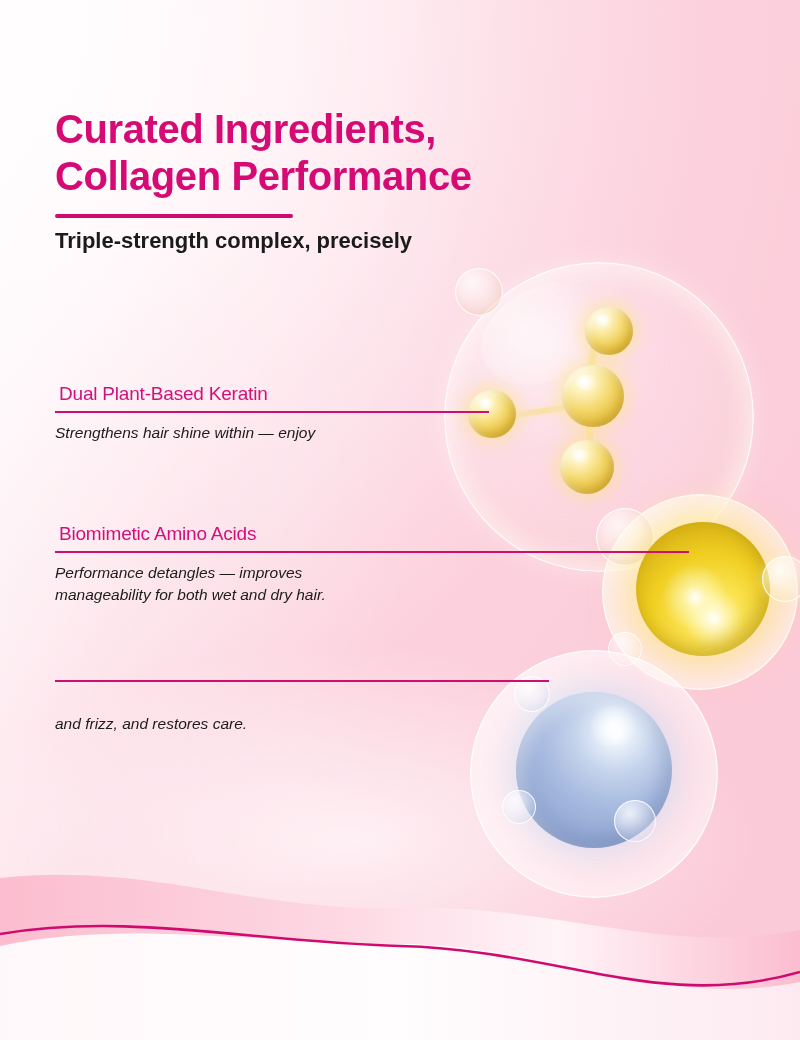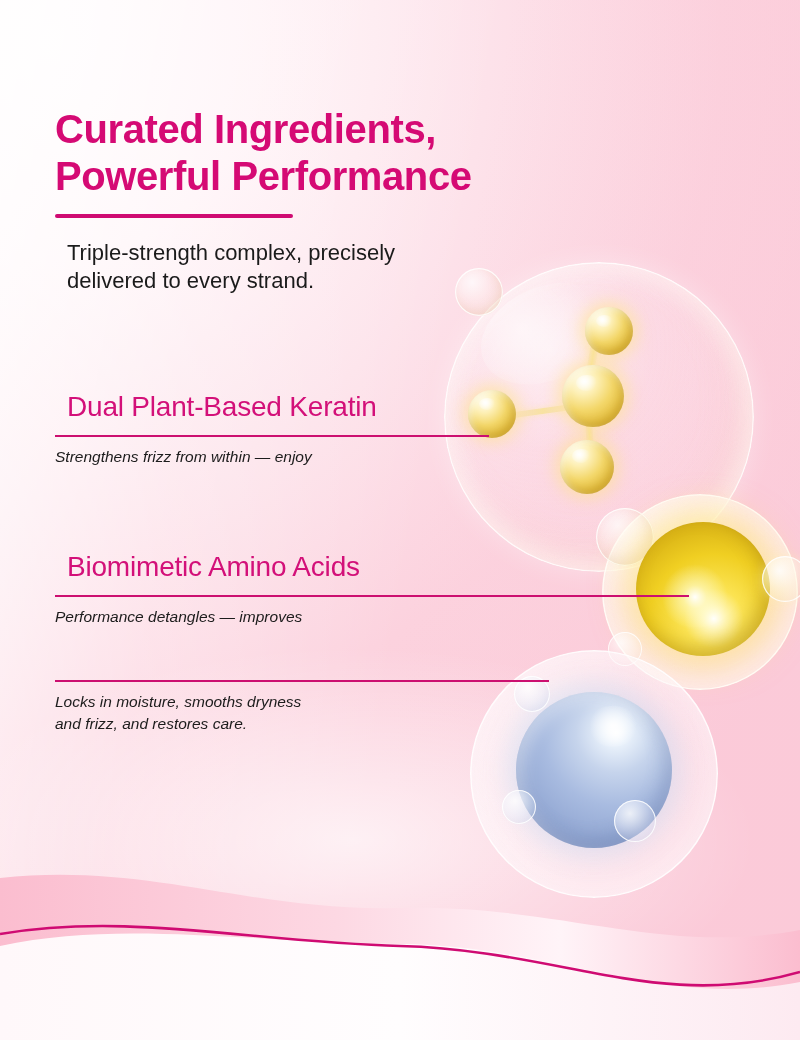--- a/index.html
+++ b/index.html
@@ -285,34 +285,34 @@
     height: 4px;
     background: #cf0b72;
     border-radius: 2px;
   }
 
   .subhead {
     position: absolute;
     left: 55px;
     top: 227px;
     width: 430px;
-    margin: 12px;
+    margin: 0;
     font-size: 22px;
     line-height: 1.26;
     color: #1b1b1b;
-    font-weight: normal;
+    font-weight: bold;
   }
 
   .feature {
     position: absolute;
     left: 55px;
   }
   .feature-title {
-    margin: 12px;
-    font-size: 28px;
+    margin: 4px;
+    font-size: 19px;
     line-height: 1.1;
     font-weight: normal;
     color: #d31079;
     letter-spacing: -0.2px;
     white-space: nowrap;
   }
   .feature-rule {
     height: 2px;
     background: #cc0f70;
     margin-top: 6px;
@@ -320,21 +320,21 @@
   .feature-desc {
     margin: 9px 0 0 0;
     font-size: 15.5px;
     line-height: 1.42;
     font-style: italic;
     color: #1c1c1c;
   }
 
   .f1 { top: 380px; }
   .f1 .feature-rule { width: 434px; }
-  .f2 { top: 540px; }
+  .f2 { top: 520px; }
   .f2 .feature-rule { width: 634px; }
   .f3 { top: 674px; }
   .f3 .feature-rule { width: 494px; }
 </style>
 </head>
 <body>
 
 <div id="poster">
 
   <div class="bg-base"></div>
@@ -381,48 +381,48 @@
       <path d="M0,18 C150,2 250,52 400,48 C560,44 660,96 800,70 L800,180 L0,180 Z" fill="url(#wavefill)"></path>
       <path d="M0,86 C120,60 240,82 400,84 C560,86 660,150 800,122 L800,180 L0,180 Z" fill="url(#wavefill2)"></path>
       <path d="M0,74 C130,52 250,82 400,86 C560,90 660,152 800,112" fill="none" stroke="#cf0b72" stroke-width="2.6"></path>
     </svg>
   </div>
 
   <div class="content">
 
     <h1 class="headline">
       <span class="line">Curated Ingredients,</span>
-      <span class="line">Powerful Performance</span>
+      <span class="line">Collagen Performance</span>
     </h1>
 
     <div class="title-rule"></div>
 
     <p class="subhead">
       <span>Triple-strength complex, precisely</span><br>
-      <span>delivered to every strand.</span>
     </p>
 
     <div class="feature f1">
       <h2 class="feature-title">Dual Plant-Based Keratin</h2>
       <div class="feature-rule"></div>
       <p class="feature-desc">
-        <span>Strengthens frizz from within — enjoy</span><br>
+        <span>Strengthens hair shine within — enjoy</span><br>
       </p>
     </div>
 
     <div class="feature f2">
       <h2 class="feature-title">Biomimetic Amino Acids</h2>
       <div class="feature-rule"></div>
       <p class="feature-desc">
         <span>Performance detangles — improves</span><br>
+        <span>manageability for both wet and dry hair.</span>
       </p>
     </div>
 
     <div class="feature f3">
       <div class="feature-rule"></div>
       <p class="feature-desc">
-        <span>Locks in moisture, smooths dryness</span><br>
+        <br>
         <span>and frizz, and restores care.</span>
       </p>
     </div>
 
   </div>
 </div>
 
 </body></html>

